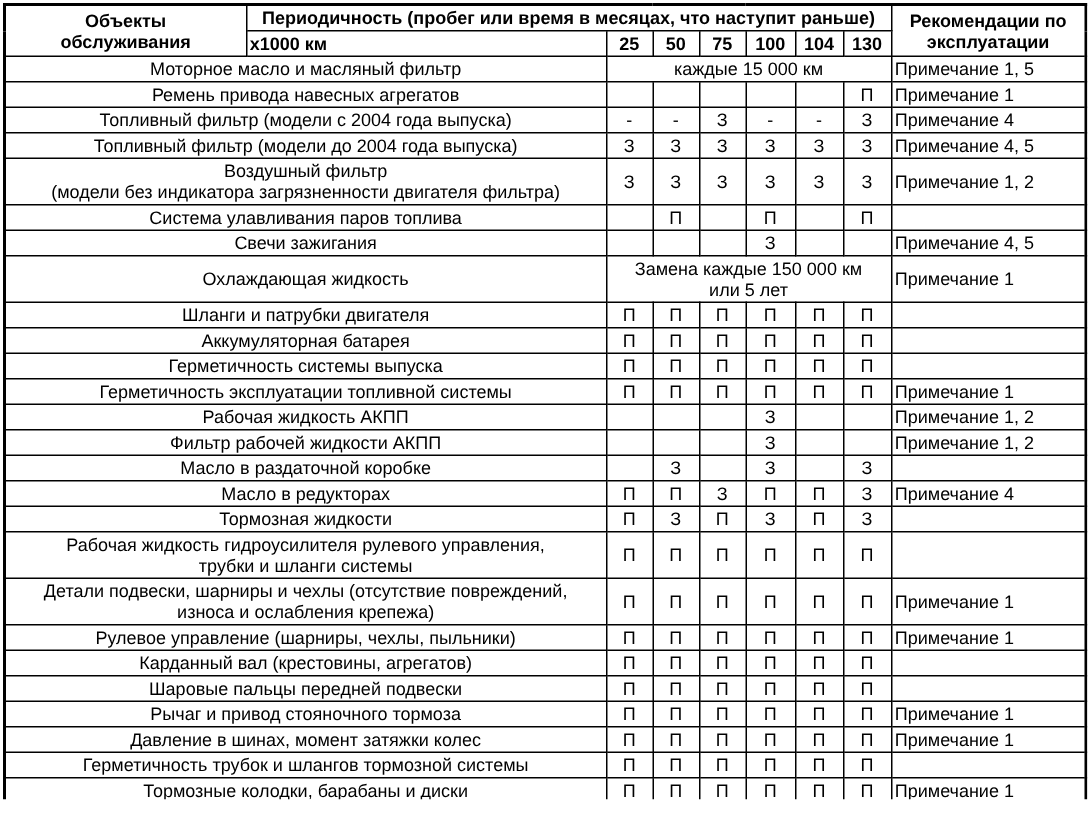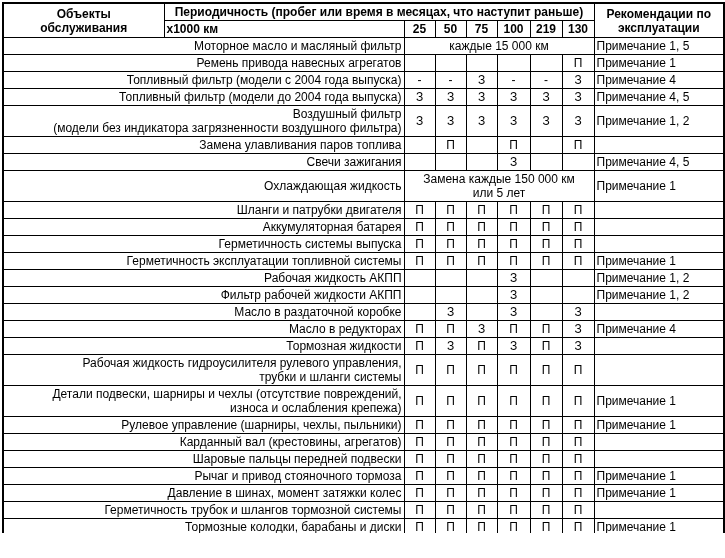--- a/index.html
+++ b/index.html
@@ -39,21 +39,21 @@
     font-weight: bold;
     text-align: center;
     white-space: pre-line;
   }
   th.x1000 {
     text-align: left;
     padding-left: 4px;
     margin-left: 17px;
   }
   td.item {
-    text-align: right;
+    text-align: center;
     padding-left: 4px;
     white-space: pre-line;
   }
   td.val {
     text-align: center;
   }
   td.val.span {
     white-space: pre-line;
   }
   td.rec {
@@ -83,21 +83,21 @@
         <th colspan="7">Периодичность (пробег или время в месяцах, что наступит раньше)</th>
         <th rowspan="2">Рекомендации по
 эксплуатации</th>
       </tr>
       <tr>
         <th class="x1000">х1000 км</th>
         <th>25</th>
         <th>50</th>
         <th>75</th>
         <th>100</th>
-        <th>219</th>
+        <th>104</th>
         <th>130</th>
       </tr>
     </thead>
     <tbody>
         <tr>
           <td class="item" colspan="2">Моторное масло и масляный фильтр</td>
           <td class="val span" colspan="6">каждые 15 000 км</td>
           <td class="rec">Примечание 1, 5</td>
         </tr>
         <tr>
@@ -125,31 +125,31 @@
           <td class="val">З</td>
           <td class="val">З</td>
           <td class="val">З</td>
           <td class="val">З</td>
           <td class="val">З</td>
           <td class="val">З</td>
           <td class="rec">Примечание 4, 5</td>
         </tr>
         <tr>
           <td class="item" colspan="2">Воздушный фильтр
-(модели без индикатора загрязненности воздушного фильтра)</td>
+(модели без индикатора загрязненности двигателя фильтра)</td>
           <td class="val">З</td>
           <td class="val">З</td>
           <td class="val">З</td>
           <td class="val">З</td>
           <td class="val">З</td>
           <td class="val">З</td>
           <td class="rec">Примечание 1, 2</td>
         </tr>
         <tr>
-          <td class="item" colspan="2">Замена улавливания паров топлива</td>
+          <td class="item" colspan="2">Система улавливания паров топлива</td>
           <td class="val"></td>
           <td class="val">П</td>
           <td class="val"></td>
           <td class="val">П</td>
           <td class="val"></td>
           <td class="val">П</td>
           <td class="rec"></td>
         </tr>
         <tr>
           <td class="item" colspan="2">Свечи зажигания</td>

